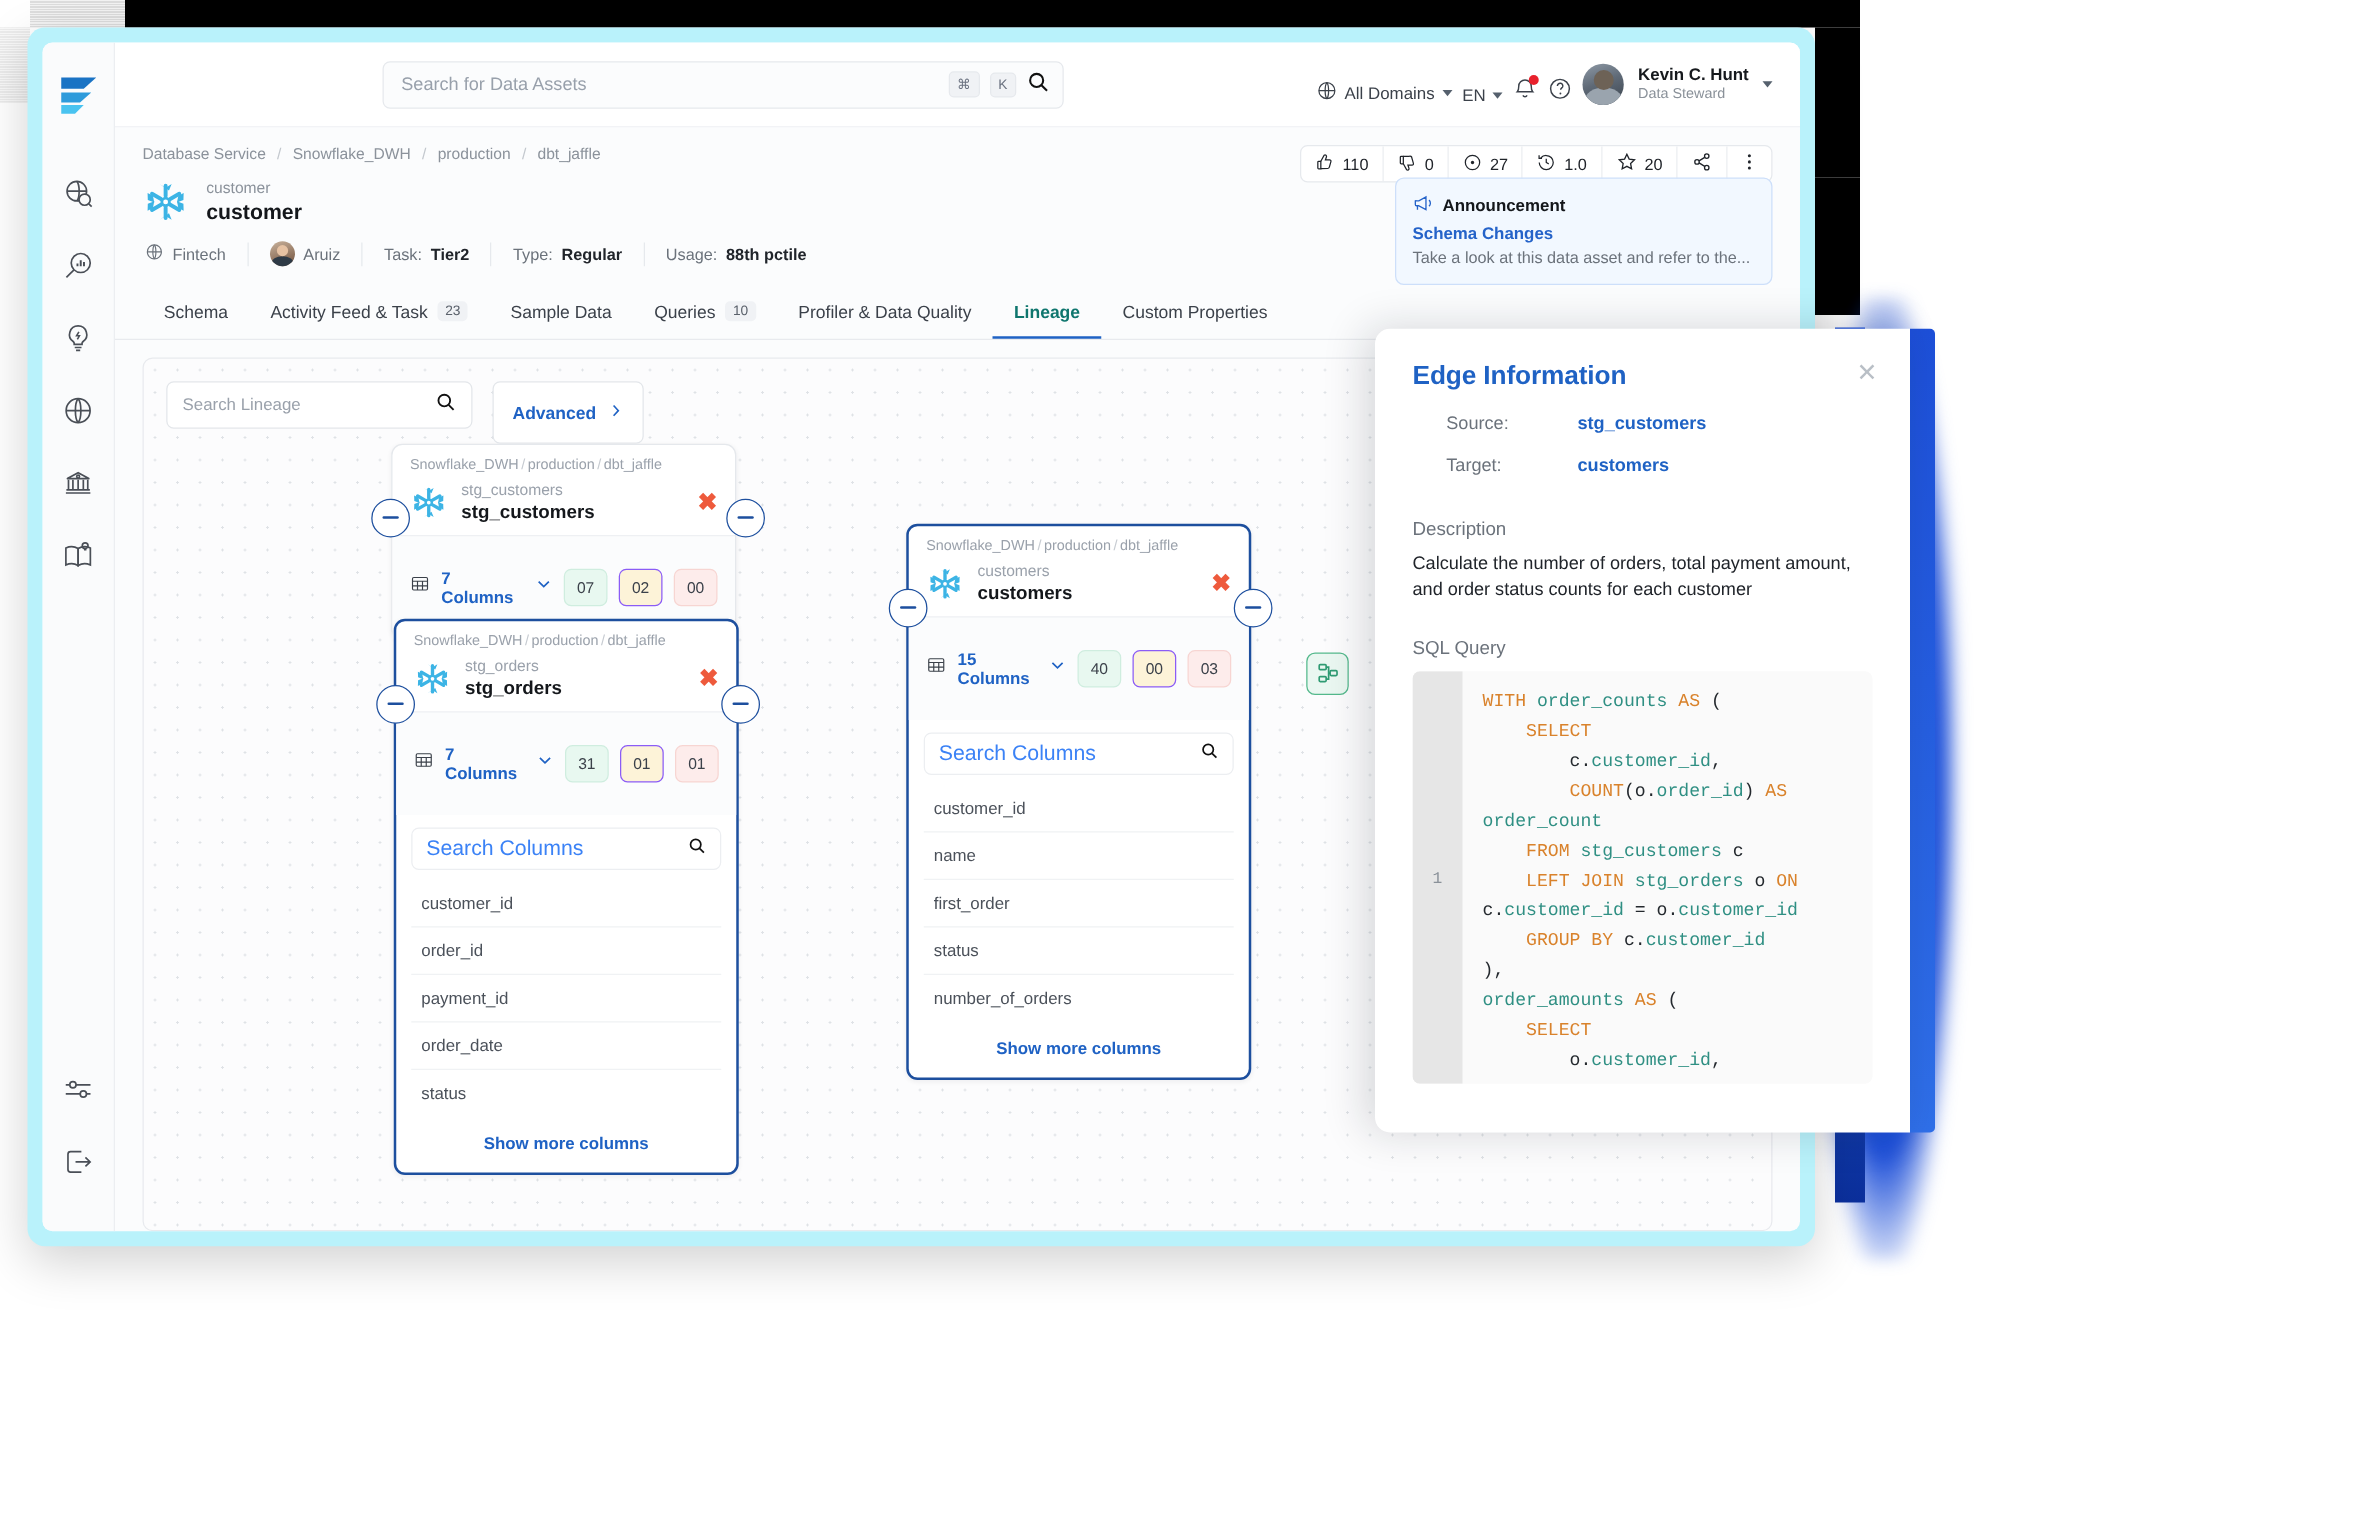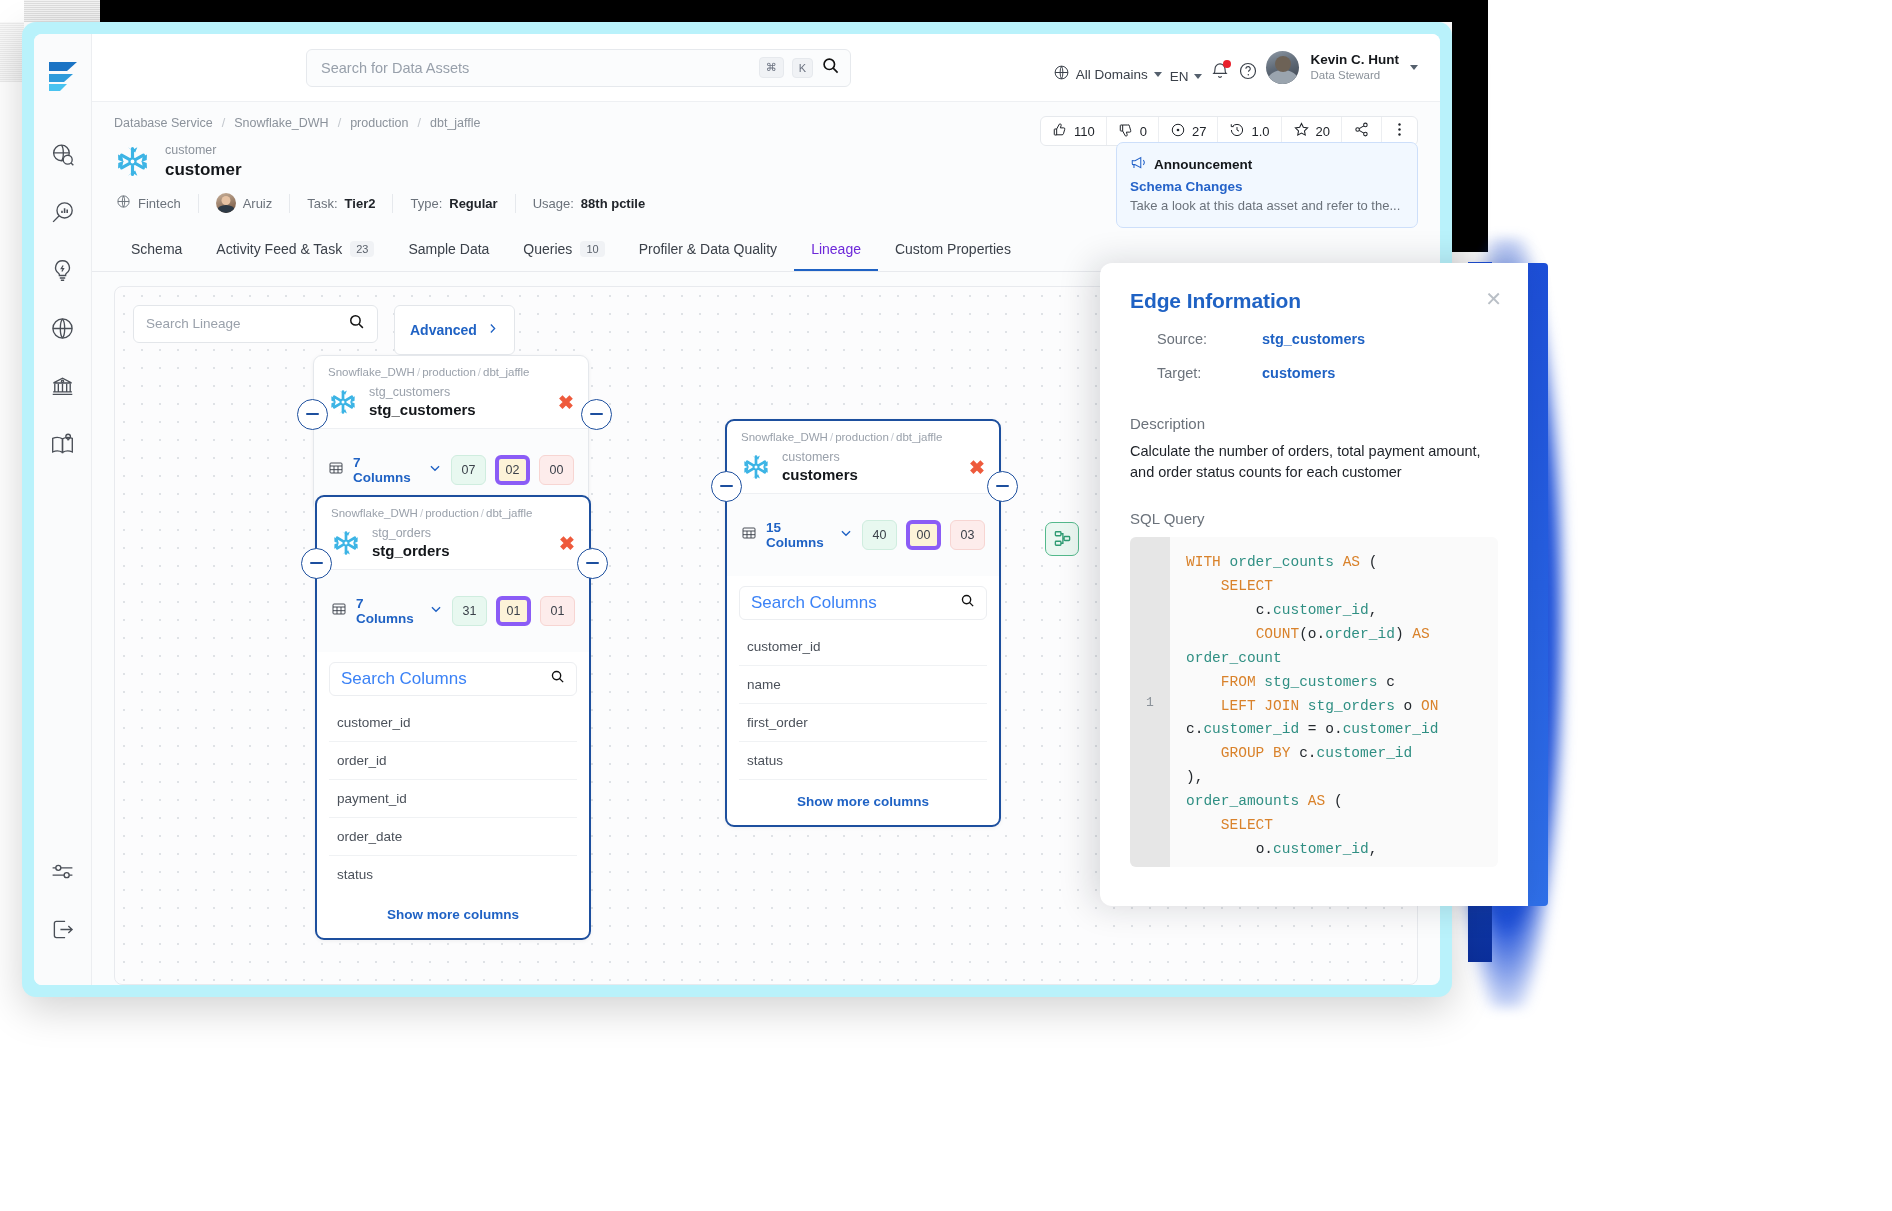--- a/index.html
+++ b/index.html
@@ -187,21 +187,21 @@
     margin-top: 18px;
     flex: 0 0 auto;
   }
   .tab {
     display:flex;align-items:center;gap:8px;
     padding: 10px 17px 12px 17px;
     font-size:14px; color:#3b414a; cursor:pointer;
     border-bottom:2.5px solid transparent;
     white-space:nowrap;
   }
-  .tab.active { color:#6d28d9; border-bottom-color:#1f62c4; font-weight:400;}
+  .tab.active { color:#0f766e; border-bottom-color:#1f62c4; font-weight:700;}
   .tab-badge {
     background:#f0f2f5;color:#5a616b;border-radius:4px;
     font-size:11px; padding: 2px 6px; min-width:20px;text-align:center;
   }
 
   
   #lineage {
     flex: 1 1 auto; position:relative; margin: 14px 22px 0 22px;
     border:1px solid #e8eaee; border-radius:8px;
     background-color:#fcfcfd;
@@ -245,21 +245,21 @@
     padding: 26px 14px;
     background:#fbfcfd;
   }
   .cols-label { color:#1f62c4; font-size:13.5px; font-weight:700; cursor:pointer;}
   .pill {
     width:35px;height:30px;border-radius:6px;
     display:flex;align-items:center;justify-content:center;
     font-size:12.5px;color:#3b414a;
   }
   .pill.g { background:#e8f8f0; border:1px solid #cfeddf;}
-  .pill.y { background:#fdf3d8; border:4px solid #8b5cf6;}
+  .pill.y { background:#fdf3d8; border:1px solid #8b5cf6;}
   .pill.r { background:#fdeceb; border:1px solid #f7d5d2;}
   .pill-wrap { margin-left:auto; display:flex; gap:9px; }
   .col-search {
     margin: 10px 12px 4px 12px;
     height:34px;background:#fff;border:1px solid #eceef1;border-radius:6px;
     display:flex;align-items:center;padding:0 11px;gap:8px;
   }
   .col-search .ph{flex:1;color:#3b82f6;font-size:17px;}
   .col-list { padding: 4px 12px 0 12px; }
   .col-item {
@@ -897,20 +897,21 @@
                     <circle cx="10.5" cy="10.5" r="6.6"></circle>
                     <path d="M15.4 15.4L21 21"></path>
                   </svg>
               </span>
             </div>
             <div class="col-list">
               <div class="col-item">customer_id</div>
               <div class="col-item">name</div>
               <div class="col-item">first_order</div>
               <div class="col-item">status</div>
+              <div class="col-item" style="border-bottom:none">number_of_orders</div>
             </div>
             <div class="show-more">Show more columns</div>
           </div>
           <div class="expander" style="left:596px;top:184px;">
               <i></i>
             </div>
           <div class="expander" style="left:872px;top:184px;">
               <i></i>
             </div>
 

